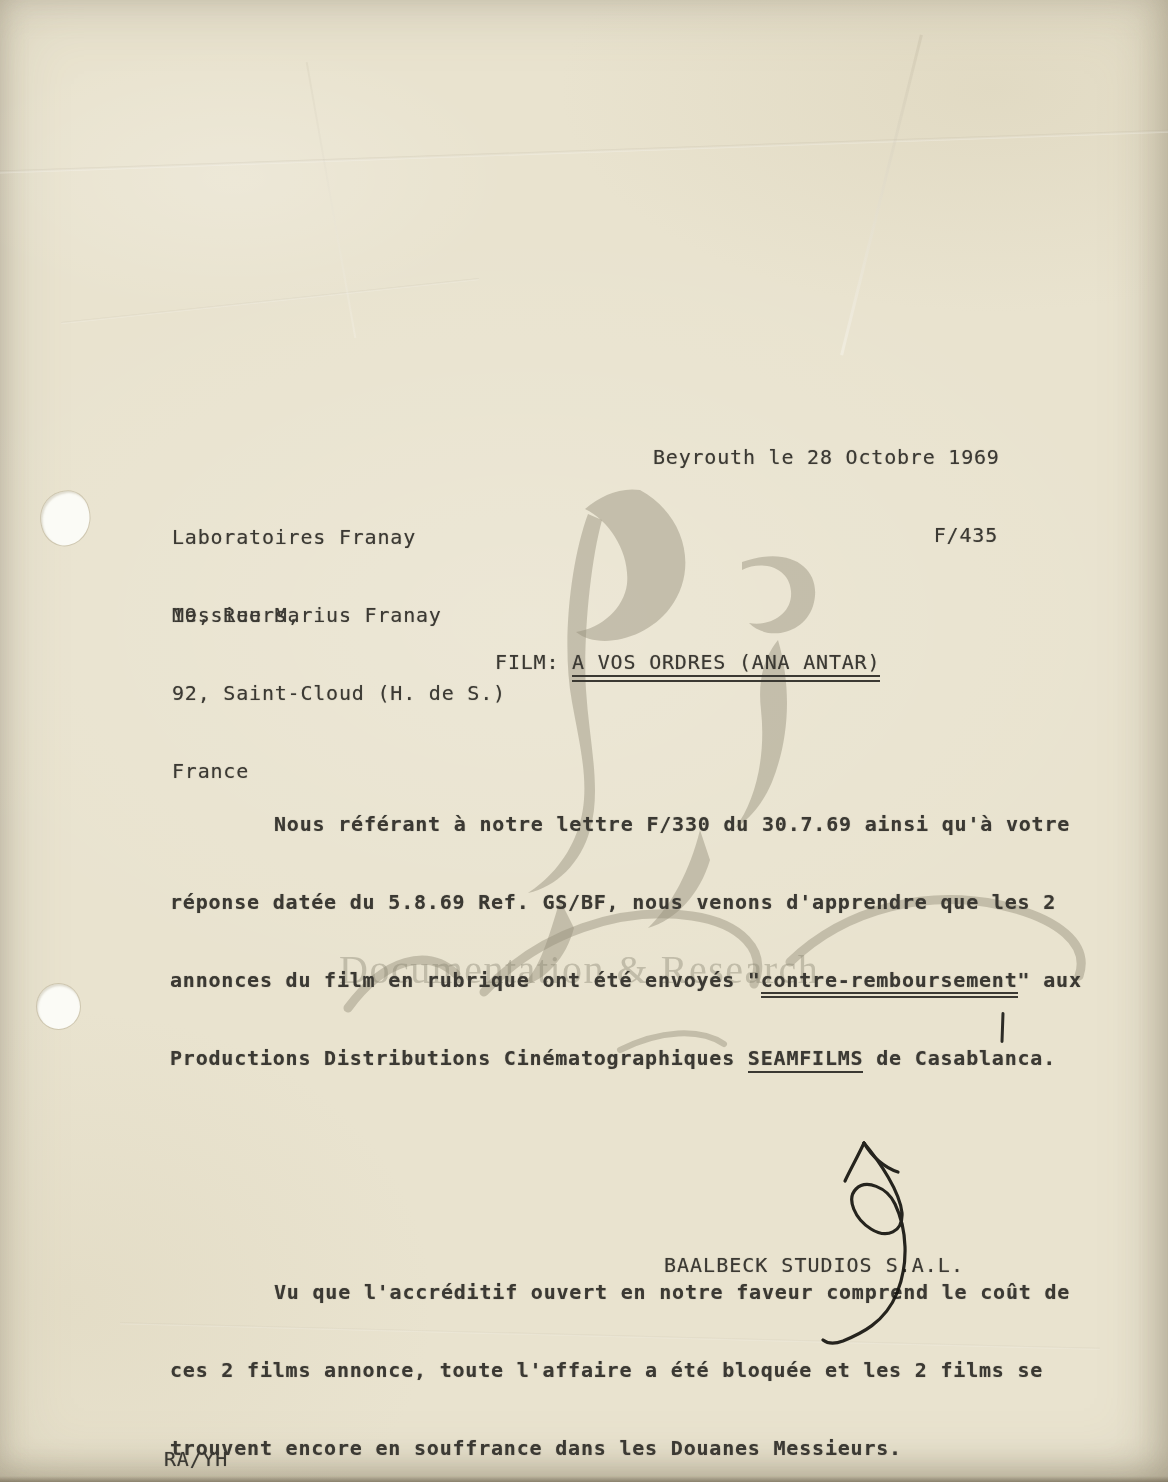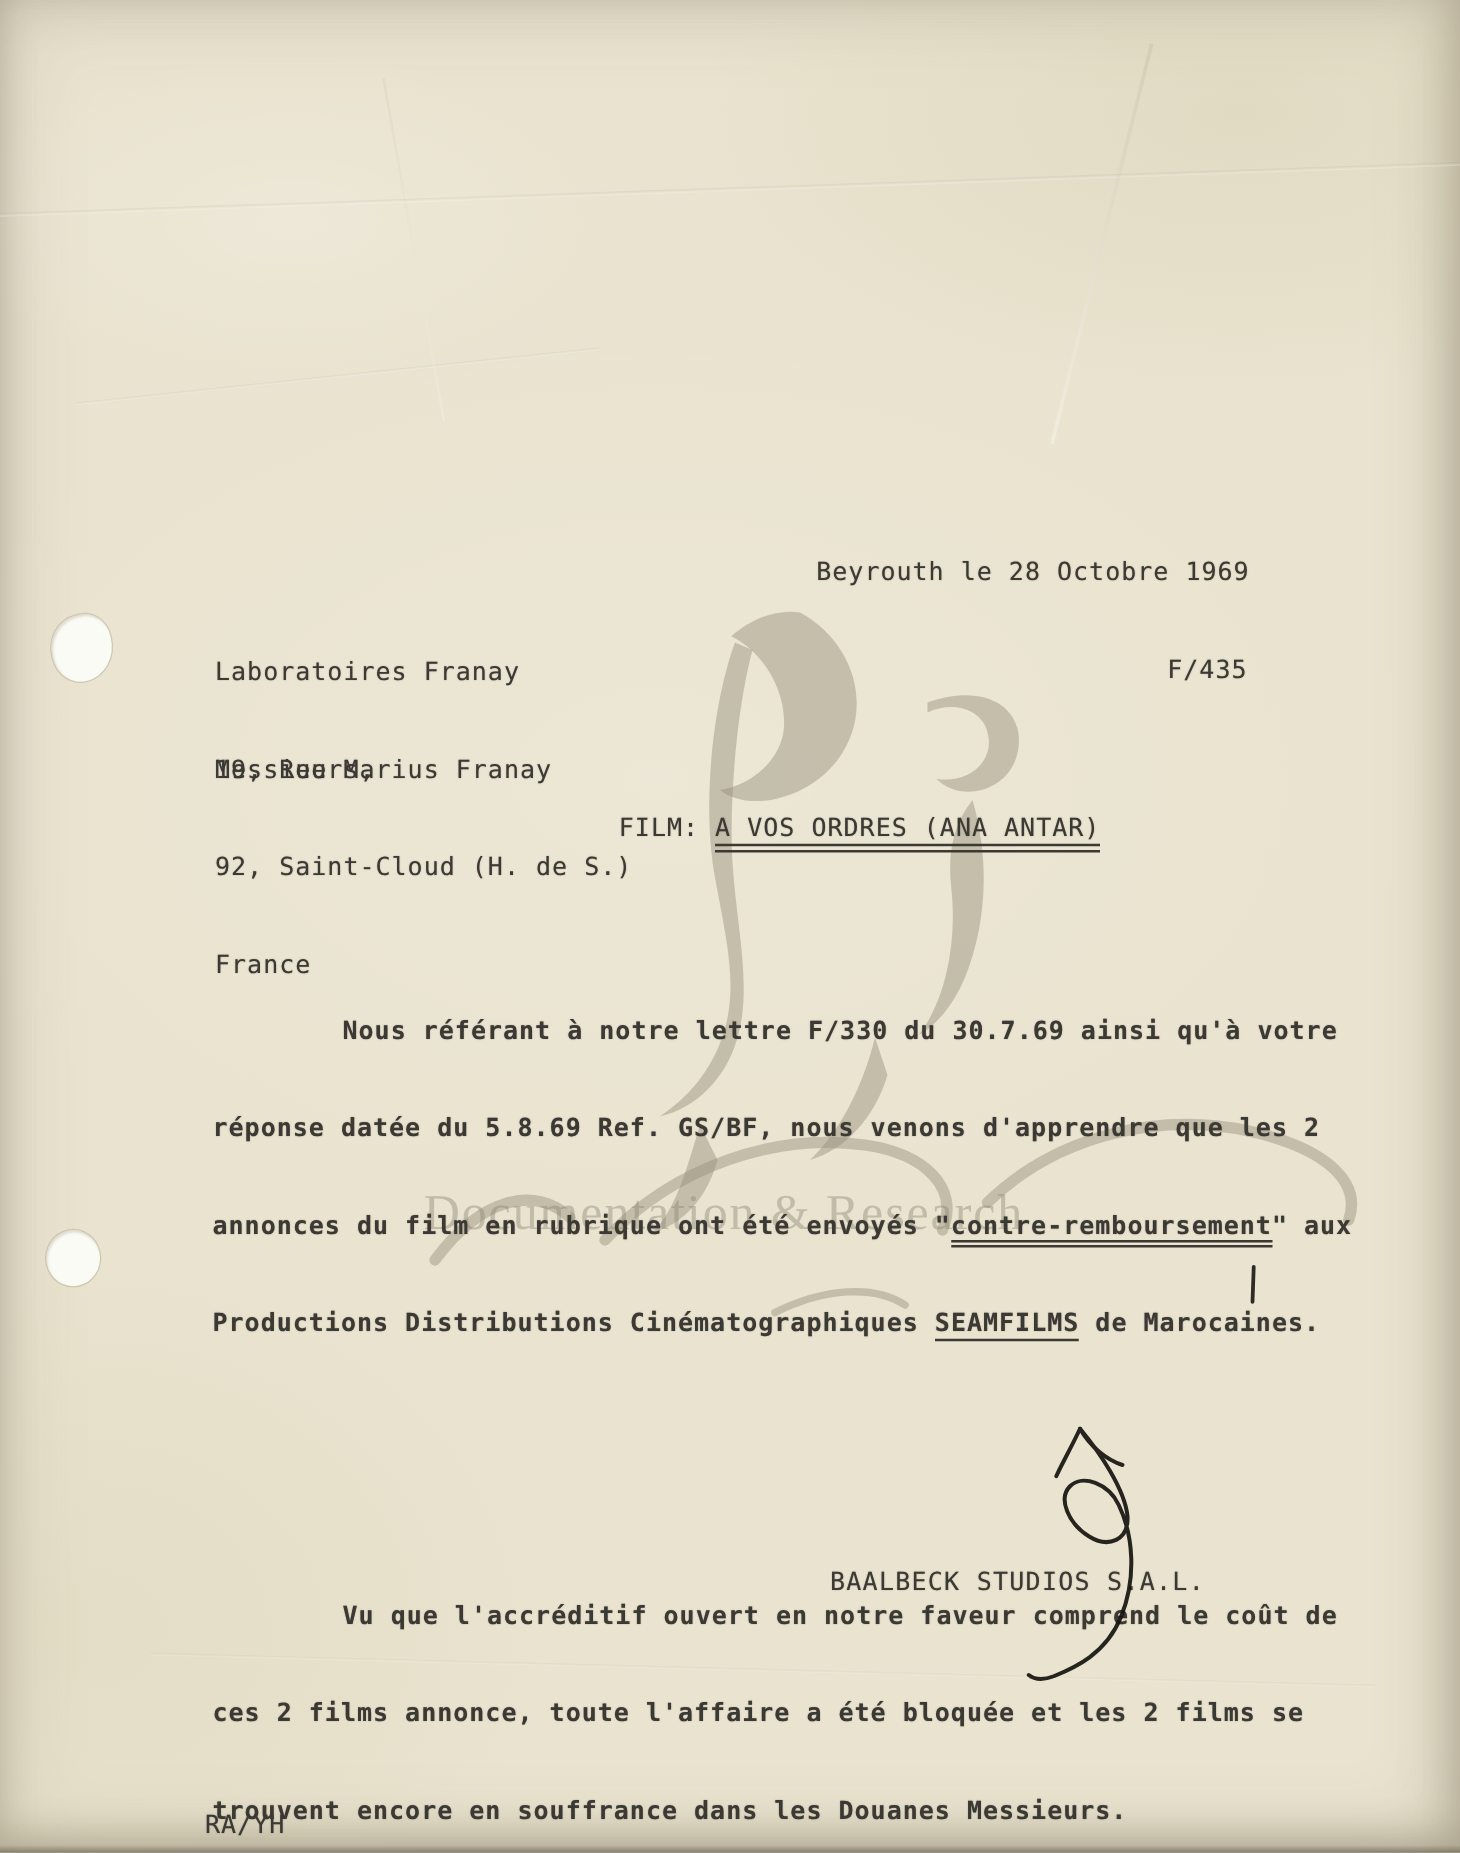--- a/index.html
+++ b/index.html
@@ -124,21 +124,21 @@
     <div class="typed subject">
       <span>FILM: </span><span class="u-title">A VOS ORDRES (ANA ANTAR)</span>
     </div>
 
     <div class="typed body-block">
 
       <div class="para">
         <div class="ln ind">Nous référant à notre lettre F/330 du 30.7.69 ainsi qu'à votre</div>
         <div class="ln">réponse datée du 5.8.69 Ref. GS/BF, nous venons d'apprendre que les 2</div>
         <div class="ln"><span>annonces du film en rubrique ont été envoyés "</span><span class="u-double">contre-remboursement</span><span>" aux</span></div>
-        <div class="ln"><span>Productions Distributions Cinématographiques </span><span class="u-single">SEAMFILMS</span><span> de Marocaines.</span></div>
+        <div class="ln"><span>Productions Distributions Cinématographiques </span><span class="u-single">SEAMFILMS</span><span> de Casablanca.</span></div>
       </div>
 
       <div class="para">
         <div class="ln ind">Vu que l'accréditif ouvert en notre faveur comprend le coût de</div>
         <div class="ln">ces 2 films annonce, toute l'affaire a été bloquée et les 2 films se</div>
         <div class="ln">trouvent encore en souffrance dans les Douanes Messieurs.</div>
       </div>
 
       
 

